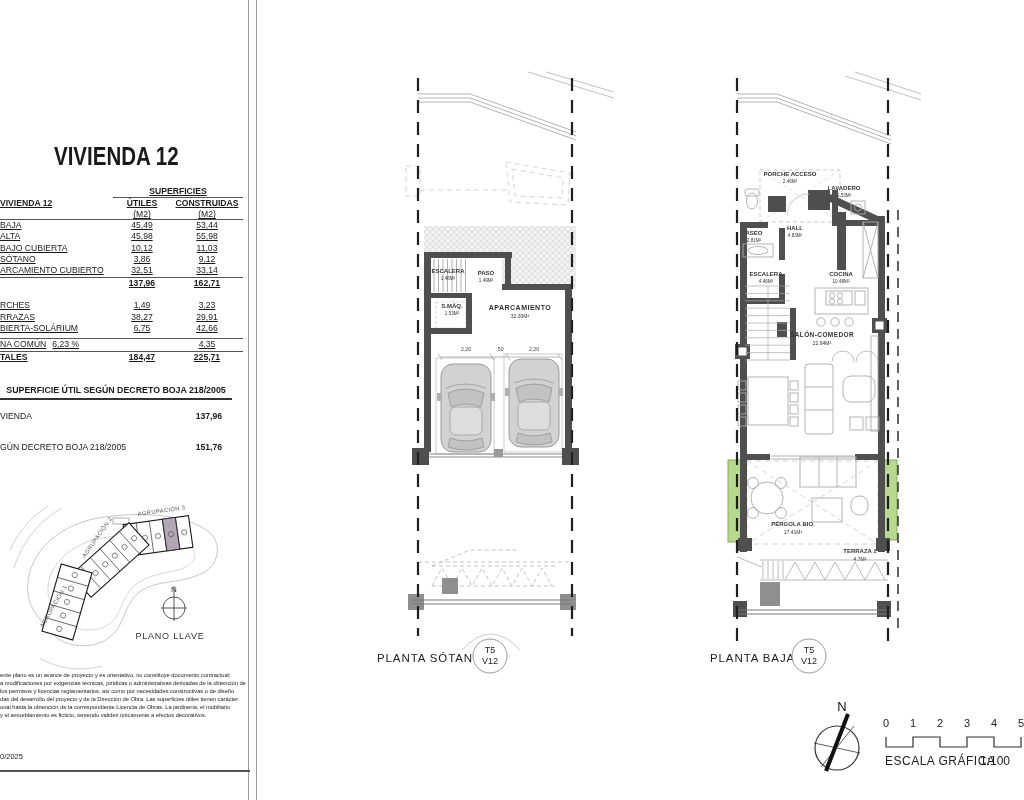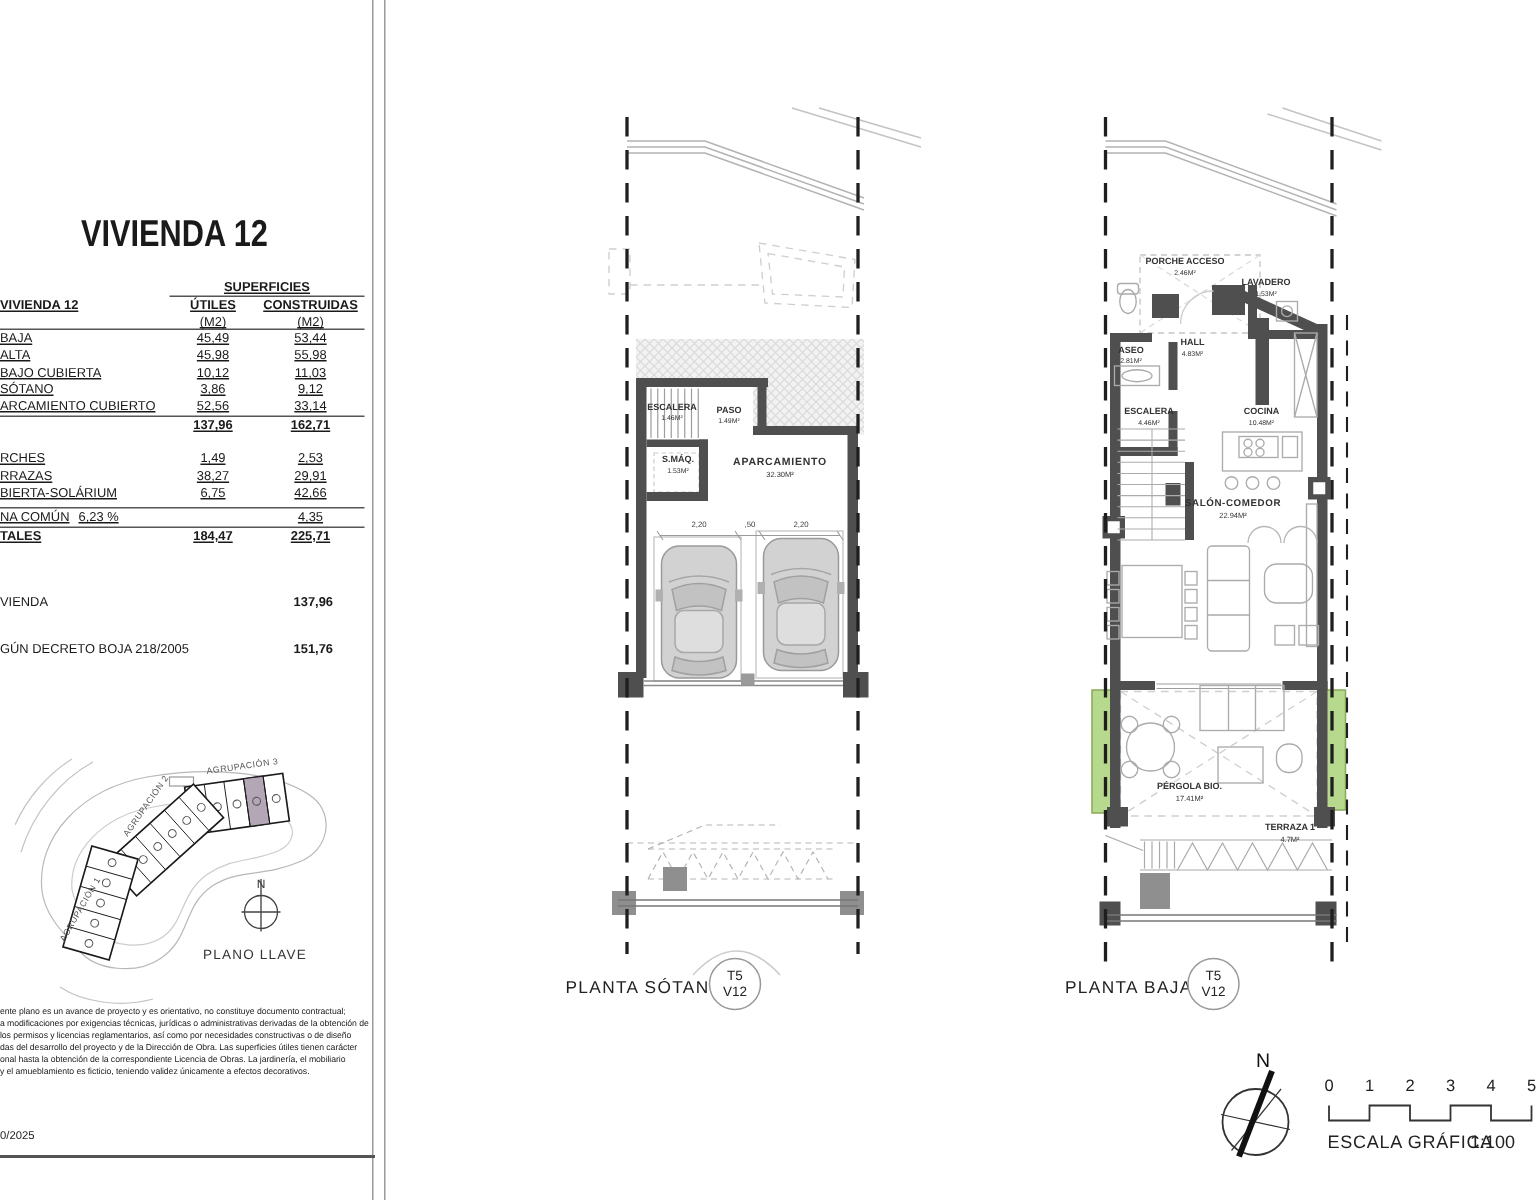--- a/index.html
+++ b/index.html
@@ -66,34 +66,34 @@
     <span class="c-u">10,12</span>
     <span class="c-c">11,03</span>
   </div>
   <div class="trow">
     <span class="c-lbl">SÓTANO</span>
     <span class="c-u">3,86</span>
     <span class="c-c">9,12</span>
   </div>
   <div class="trow">
     <span class="c-lbl">ARCAMIENTO CUBIERTO</span>
-    <span class="c-u">52,56</span>
+    <span class="c-u">32,51</span>
     <span class="c-c">33,14</span>
   </div>
   <div class="tline"></div>
   <div class="trow">
     <span class="c-lbl"></span>
     <span class="c-u hd">137,96</span>
     <span class="c-c hd">162,71</span>
   </div>
   <div class="sp11"></div>
   <div class="trow">
     <span class="c-lbl">RCHES</span>
     <span class="c-u">1,49</span>
-    <span class="c-c">2,53</span>
+    <span class="c-c">3,23</span>
   </div>
   <div class="trow">
     <span class="c-lbl">RRAZAS</span>
     <span class="c-u">38,27</span>
     <span class="c-c">29,91</span>
   </div>
   <div class="trow">
     <span class="c-lbl">BIERTA-SOLÁRIUM</span>
     <span class="c-u">6,75</span>
     <span class="c-c">42,66</span>
@@ -110,20 +110,21 @@
   </div>
   <div class="tline"></div>
   <div class="trow">
     <span class="c-lbl hd">TALES</span>
     <span class="c-u hd">184,47</span>
     <span class="c-c hd">225,71</span>
   </div>
 </div>
 
 <div class="abs decreto">
+  <div class="decreto-h">SUPERFICIE ÚTIL SEGÚN DECRETO BOJA 218/2005</div>
   <div class="drow">
     <span>VIENDA</span>
     <span class="dval">137,96</span>
   </div>
   <div class="drow" style="margin-top:21px;">
     <span>GÚN DECRETO BOJA 218/2005</span>
     <span class="dval">151,76</span>
   </div>
 </div>
 

